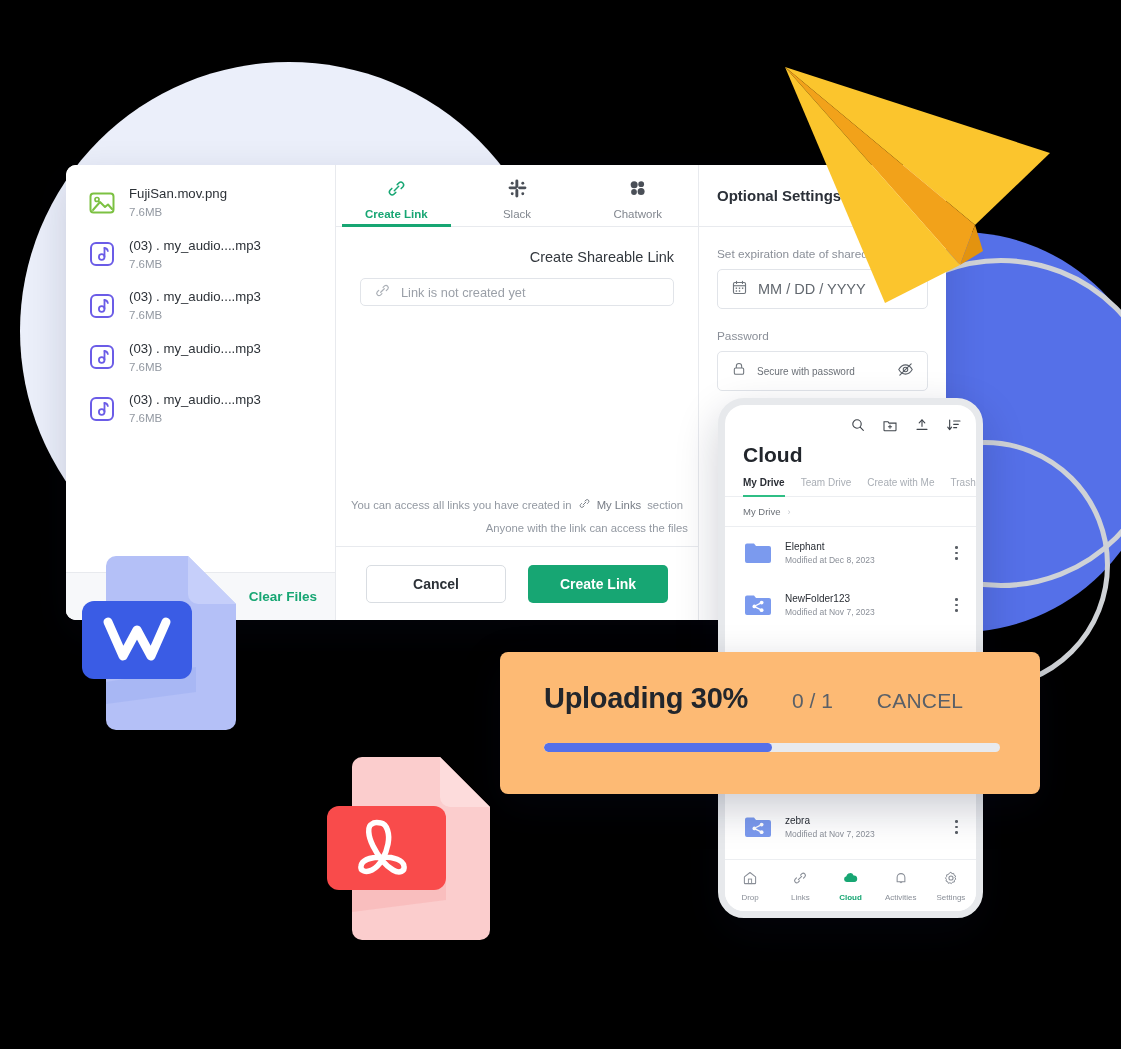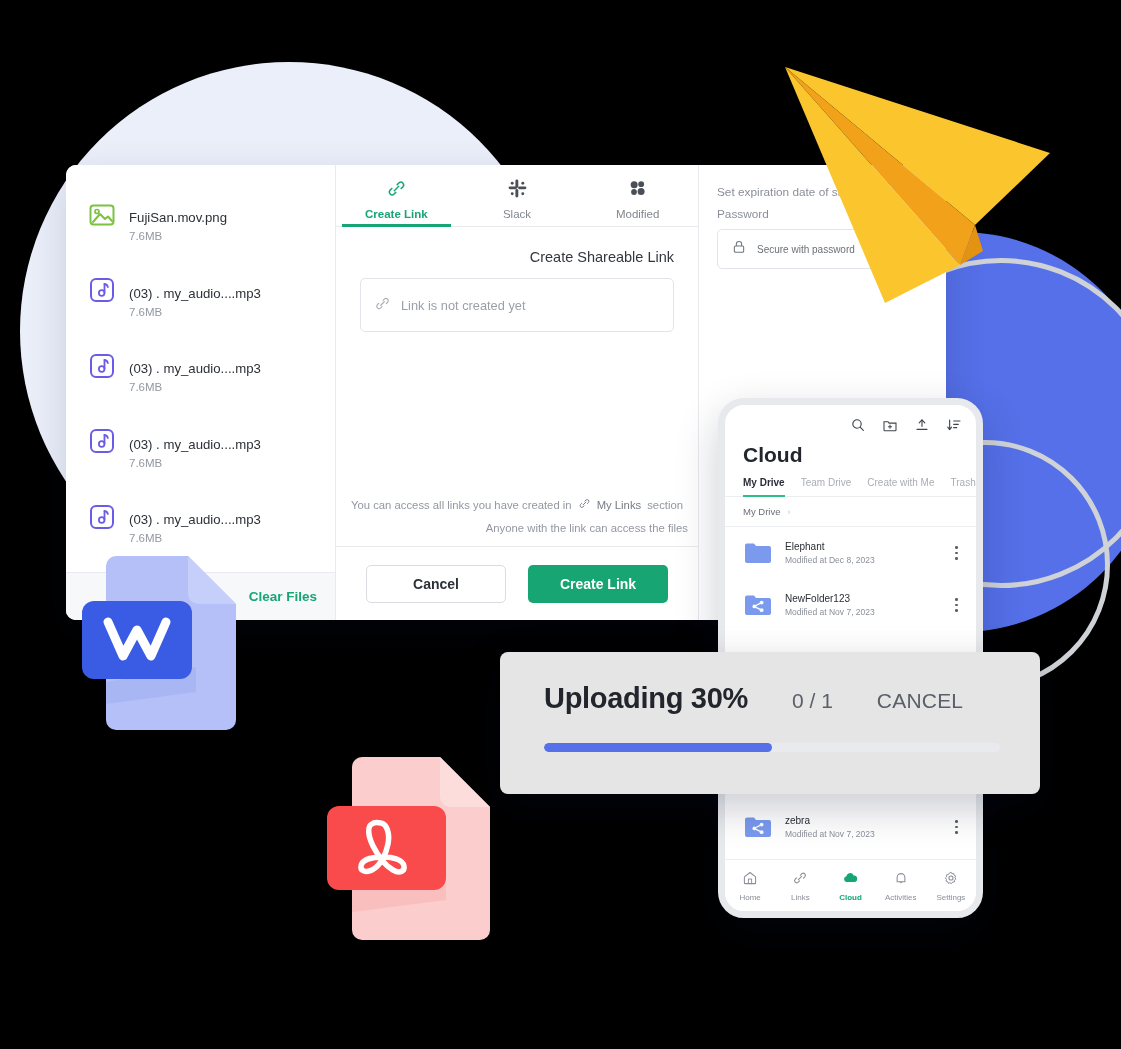--- a/index.html
+++ b/index.html
@@ -49,21 +49,21 @@
   .files-pane { width: 270px; border-right: 1px solid #E8EAEE; display: flex; flex-direction: column; background: #fff; }
   .files-head {
     height: 62px; display: flex; align-items: center; gap: 8px;
     padding: 0 22px; border-bottom: 1px solid #E8EAEE;
     font-size: 14.5px; color: #3B4148; cursor: pointer;
   }
   .chev { width: 11px; height: 11px; border-right: 1.8px solid #55595F; border-bottom: 1.8px solid #55595F; transform: rotate(45deg) translate(-2px,-2px); }
   .files-list { flex: 1; padding: 12px 0 0 0; overflow: hidden; }
   .file-row { display: flex; align-items: center; gap: 13px; padding: 7px 20px 7px 22px; }
   .ficon { width: 28px; height: 28px; flex: none; }
-  .fmeta { min-width: 0; margin-top: 24px; }
+  .fmeta { min-width: 0; }
   .fname { font-size: 13.2px; color: #2C3137; white-space: nowrap; line-height: 1.45; }
   .fsize { font-size: 11.5px; color: #9298A1; line-height: 1.6; }
   .files-foot {
     height: 48px; background: #F7F8FA; border-top: 1px solid #E8EAEE;
     display: flex; align-items: center; justify-content: flex-end; padding-right: 18px;
   }
   .clear-files { font-size: 13.5px; font-weight: bold; color: #17A673; cursor: pointer; }
 
   
   .share-pane { width: 363px; display: flex; flex-direction: column; border-right: 1px solid #E8EAEE; }
@@ -73,21 +73,21 @@
     gap: 5px; cursor: pointer; position: relative; padding-top: 6px;
   }
   .tab .tlabel { font-size: 11.5px; color: #82878F; }
   .tab.active .tlabel { color: #17A673; font-weight: bold; }
   .tab.active::after {
     content: ""; position: absolute; left: 6px; right: 6px; bottom: -1px; height: 3px; background: #17A673;
   }
   .share-body { flex: 1; padding: 22px 24px 0 24px; position: relative; text-align: right; }
   .share-title { font-size: 14.5px; color: #33383E; margin-bottom: 13px; }
   .linkbox {
-    height: 54px; border: 1px solid #E1E4E9; border-radius: 5px;
+    height: 28px; border: 1px solid #E1E4E9; border-radius: 5px;
     display: flex; align-items: center; gap: 10px; padding: 2px 13px;
     font-size: 12.8px; color: #9BA0A8;
   }
   .share-notes { padding: 0 10px 12px 10px; text-align: right; }
   .note1 { font-size: 11.3px; color: #9298A1; display: flex; align-items: center; justify-content: center; gap: 6px; margin-bottom: 10px; }
   .note1 b { font-weight: normal; color: #767C85; }
   .note2 { font-size: 11.3px; color: #9298A1; }
   .share-actions {
     height: 74px; border-top: 1px solid #E8EAEE; display: flex; align-items: center;
     justify-content: center; gap: 22px; padding: 0 30px;
@@ -133,21 +133,21 @@
   .kebab { display: flex; flex-direction: column; gap: 2.5px; padding: 4px; cursor: pointer; }
   .kebab i { width: 2.7px; height: 2.7px; border-radius: 50%; background: #5B6067; display: block; }
   .ph-nav { height: 52px; border-top: 1px solid #ECEEF1; display: flex; background: #fff; }
   .nav-item { flex: 1; display: flex; flex-direction: column; align-items: center; justify-content: center; gap: 3px; cursor: pointer; }
   .nav-item .nlab { font-size: 8px; color: #8A8F98; }
   .nav-item.active .nlab { color: #17A673; font-weight: bold; }
 
   
   .toast {
     position: absolute; left: 500px; top: 652px; width: 540px; height: 142px;
-    background: #e5e5e5; border-radius: 8px; box-shadow: 0 14px 40px rgba(15,20,50,.22);
+    background: #fdba74; border-radius: 8px; box-shadow: 0 14px 40px rgba(15,20,50,.22);
     z-index: 35; padding: 30px 40px 0 44px;
   }
   .toast-top { display: flex; align-items: baseline; gap: 44px; }
   .toast-main { font-size: 29px; font-weight: bold; color: #22262C; letter-spacing: -.3px; }
   .toast-count { font-size: 21px; color: #5A6068; text-align: center; }
   .toast-cancel { font-size: 21px; color: #5A6068; cursor: pointer; letter-spacing: .2px; }
   .pbar { margin-top: 28px; height: 9px; border-radius: 5px; background: #E8EAEE; overflow: hidden; }
   .pfill { height: 100%; border-radius: 5px; background: #5570E8; }
 </style>
 </head>
@@ -278,21 +278,21 @@
 
         <div class="tab">
           <span>
             <svg viewBox="0 0 24 24" width="21" height="21" fill="#4A4F57">
               <circle cx="8.2" cy="7.6" r="4"></circle>
                 <circle cx="16.2" cy="7.1" r="3.3"></circle>
               <circle cx="8.0" cy="16" r="3.3"></circle>
                 <circle cx="16.1" cy="15.4" r="4"></circle>
             </svg>
           </span>
-          <span class="tlabel">Modified</span>
+          <span class="tlabel">Chatwork</span>
         </div>
       </div>
 
       <div class="share-body">
         <div class="share-title">Create Shareable Link</div>
         <div class="linkbox">
           <span>
             <svg viewBox="0 0 24 24" width="17" height="17">
               <path d="M9.5 14.5 L14.5 9.5" stroke="#AAAFB6" stroke-width="1.7" fill="none" stroke-linecap="round"></path>
               <path d="M12.8 7.6 L14.9 5.5 a3.2 3.2 0 0 1 4.5 4.5 L17.3 12.1" stroke="#AAAFB6" stroke-width="1.7" fill="none" stroke-linecap="round"></path>
@@ -319,22 +319,40 @@
         <div class="note2">Anyone with the link can access the files</div>
       </div>
 
       <div class="share-actions">
         <div class="btn btn-cancel">Cancel</div>
         <div class="btn btn-create">Create Link</div>
       </div>
     </div>
 
     <div class="opt-pane">
+      <div class="opt-head">
+        <span class="opt-title">Optional Settings</span>
+      </div>
       <div class="opt-body">
         <div class="opt-label">Set expiration date of shared link</div>
+        <div class="opt-field">
+          <span>
+            <svg viewBox="0 0 24 24" width="17" height="17">
+              <rect x="3.5" y="5" width="17" height="15.5" rx="2" fill="none" stroke="#6F757C" stroke-width="1.6"></rect>
+              <path d="M3.5 9.5 H20.5" stroke="#6F757C" stroke-width="1.6"></path>
+              <path d="M7.8 3.4 V6.4 M16.2 3.4 V6.4" stroke="#6F757C" stroke-width="1.6" stroke-linecap="round"></path>
+              <rect x="6.6" y="12" width="2" height="2" fill="#6F757C"></rect>
+                <rect x="11" y="12" width="2" height="2" fill="#6F757C"></rect>
+              <rect x="15.4" y="12" width="2" height="2" fill="#6F757C"></rect>
+                <rect x="6.6" y="16" width="2" height="2" fill="#6F757C"></rect>
+              <rect x="11" y="16" width="2" height="2" fill="#6F757C"></rect>
+            </svg>
+          </span>
+          <span class="txt">MM / DD / YYYY</span>
+        </div>
 
         <div class="opt-label">Password</div>
         <div class="opt-field">
           <span>
             <svg viewBox="0 0 24 24" width="16" height="16">
               <rect x="5" y="10.5" width="14" height="9.5" rx="2" fill="none" stroke="#6F757C" stroke-width="1.6"></rect>
               <path d="M8 10.5 V7.8 a4 4 0 0 1 8 0 V10.5" fill="none" stroke="#6F757C" stroke-width="1.6"></path>
             </svg>
           </span>
           <span class="txt pw">Secure with password</span>
@@ -457,21 +475,21 @@
     </div>
 
     <div class="ph-nav">
       <div class="nav-item">
         <span>
           <svg viewBox="0 0 24 24" width="16" height="16">
               <path d="M3.6 10.4 L12 3.8 L20.4 10.4 V19.4 a1 1 0 0 1 -1 1 H4.6 a1 1 0 0 1 -1 -1 Z" fill="none" stroke="#8A8F98" stroke-width="1.6" stroke-linejoin="round"></path>
               <rect x="9.6" y="13.6" width="4.8" height="6.8" fill="none" stroke="#8A8F98" stroke-width="1.4"></rect>
             </svg>
         </span>
-        <span class="nlab">Home</span>
+        <span class="nlab">Drop</span>
       </div>
       <div class="nav-item">
         <span>
           <svg viewBox="0 0 24 24" width="16" height="16">
             <path d="M9.5 14.5 L14.5 9.5" stroke="#8A8F98" stroke-width="1.7" fill="none" stroke-linecap="round"></path>
             <path d="M12.8 7.6 L14.9 5.5 a3.2 3.2 0 0 1 4.5 4.5 L17.3 12.1" stroke="#8A8F98" stroke-width="1.7" fill="none" stroke-linecap="round"></path>
             <path d="M11.2 16.4 L9.1 18.5 a3.2 3.2 0 0 1 -4.5 -4.5 L6.7 11.9" stroke="#8A8F98" stroke-width="1.7" fill="none" stroke-linecap="round"></path>
           </svg>
         </span>
         <span class="nlab">Links</span>

